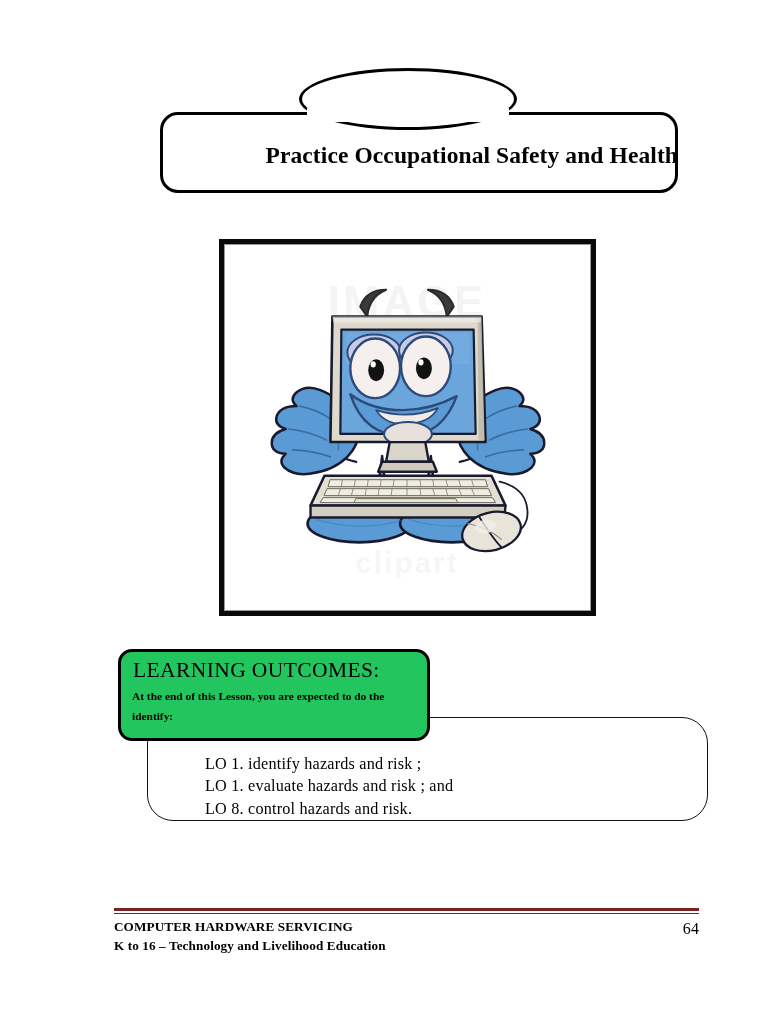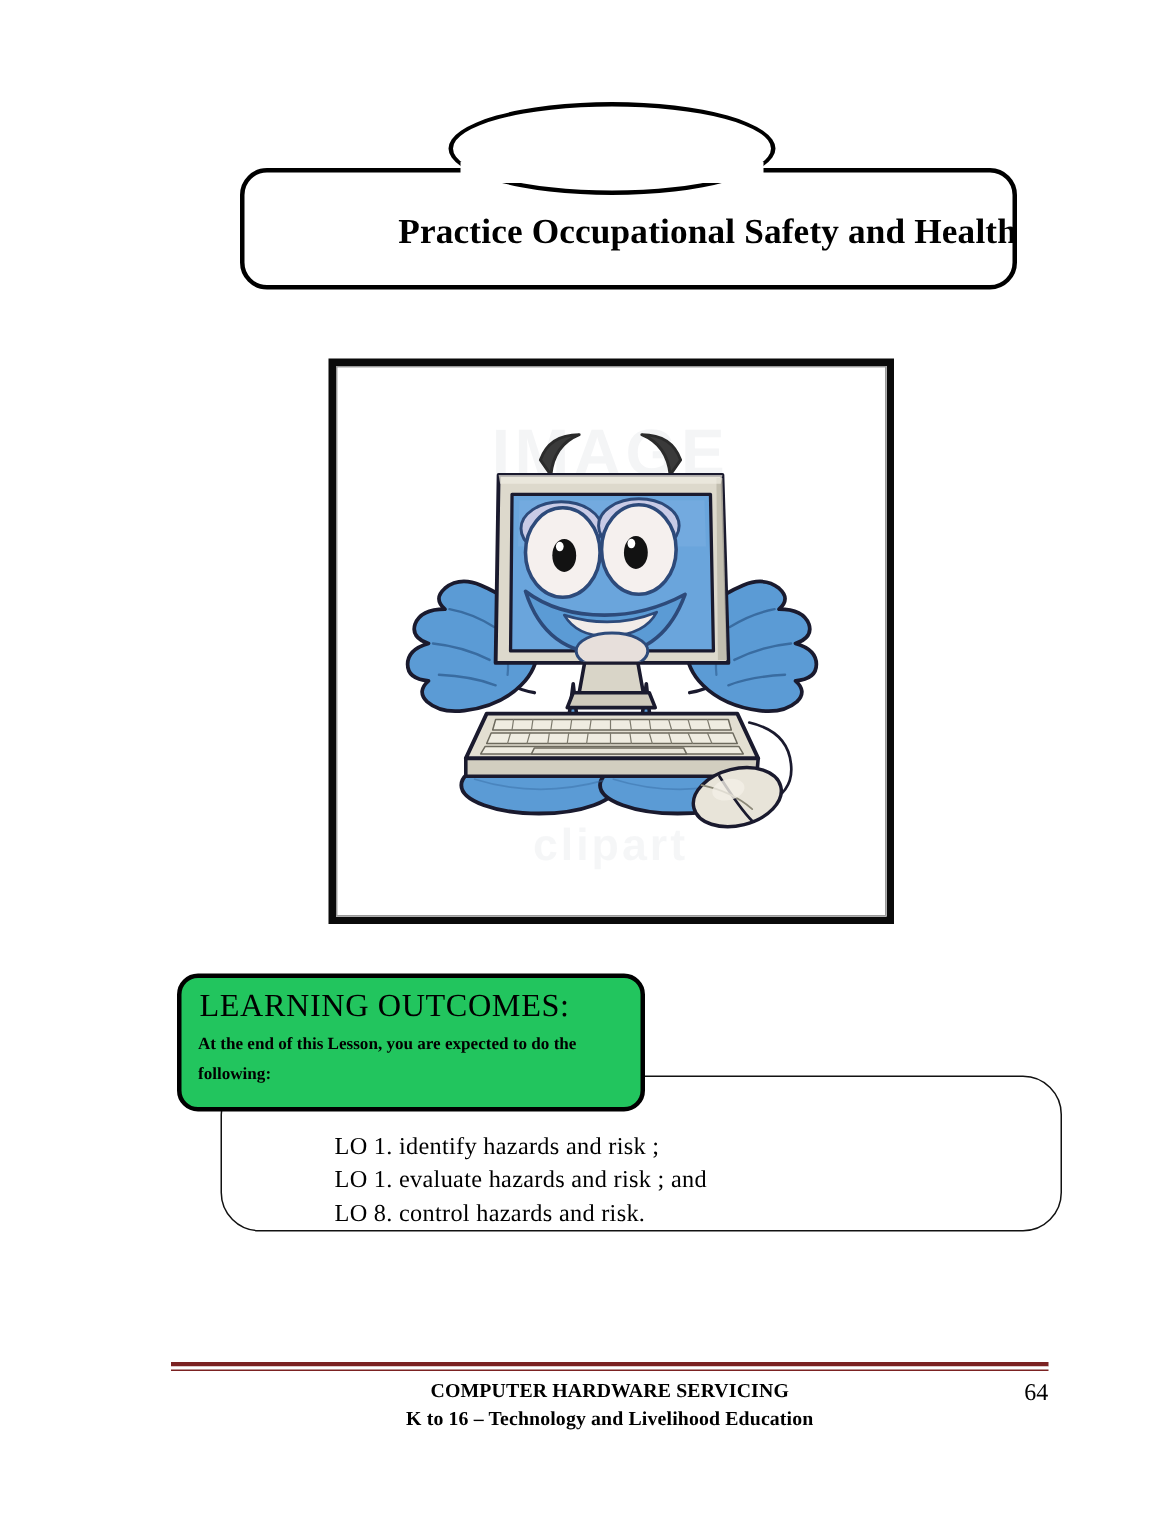--- a/index.html
+++ b/index.html
@@ -144,21 +144,20 @@
     line-height: 1.72;
   }
   .lo-list {
     position: absolute;
     left: 87px;
     top: 108px;
     z-index: 3;
     font-size: 16.2px;
     line-height: 1.38;
     white-space: nowrap;
-    margin-left: 18px;
   }
   .lo-list div { letter-spacing: 0.2px; }
 
   
   .footer {
     position: absolute;
     left: 114px;
     top: 908px;
     width: 585px;
   }
@@ -169,21 +168,20 @@
   }
   .footer-rule-gap { height: 1.5px; background: #ffffff; width: 100%; }
   .footer-rule-thin { height: 1.5px; background: #7b2222; width: 100%; }
   .footer-text {
     position: relative;
     margin-top: 4px;
     font-size: 13.2px;
     font-weight: bold;
     line-height: 1.42;
     letter-spacing: 0.1px;
-    text-align: center;
   }
   .footer-line1 { position: relative; }
   .footer-page {
     position: absolute;
     right: 0;
     top: 0;
     font-size: 16px;
     font-weight: normal;
   }
 </style>
@@ -357,21 +355,21 @@
       </svg>
     </div>
   </div>
 
   <div class="lo-region">
 
     <div class="lo-outer-box"></div>
 
     <div class="lo-badge-box">
       <div class="lo-badge-title">LEARNING OUTCOMES:</div>
-      <div class="lo-badge-sub">At the end of this Lesson, you are expected to do the following:</div>
+      <div class="lo-badge-sub">At the end of this Lesson, you are expected to do the identify:</div>
     </div>
 
     <div class="lo-list">
       <div>LO 1. identify hazards and risk ;</div>
       <div>LO 1. evaluate hazards and risk ; and</div>
       <div>LO 8. control hazards and risk.</div>
     </div>
 
   </div>
 

